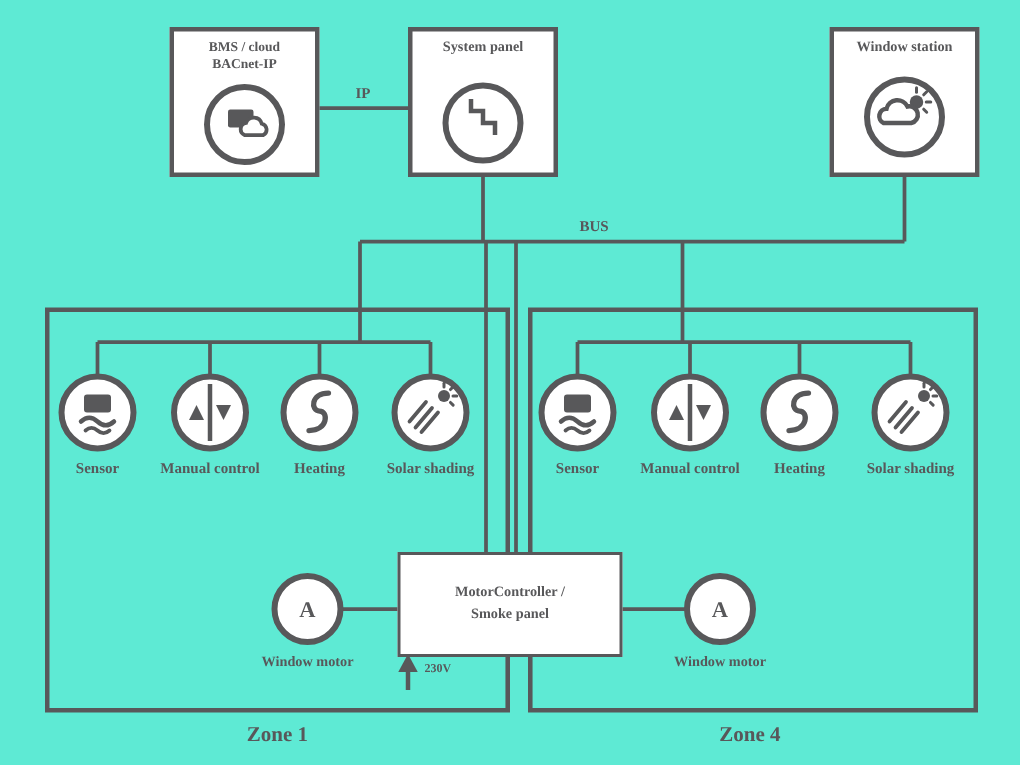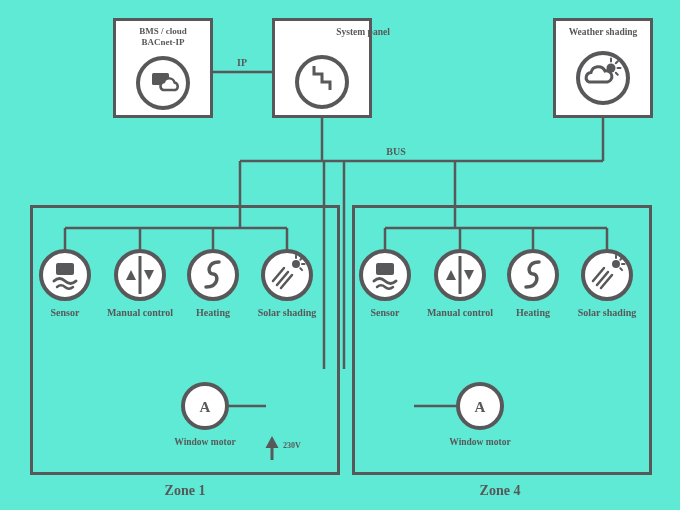--- a/index.html
+++ b/index.html
@@ -56,22 +56,22 @@
       <polygon points="265.5,448 278.5,448 272,436" fill="#58585a"></polygon>
     </g>
   </svg>
 
   <div class="box" style="left:113px;top:18px;width:100px;height:100px;"></div>
   <div class="box" style="left:272px;top:18px;width:100px;height:100px;"></div>
   <div class="box" style="left:553px;top:18px;width:100px;height:100px;"></div>
 
   <div class="lbl fs9" style="left:163px;top:26px;">BMS / cloud</div>
   <div class="lbl fs9" style="left:163px;top:37px;">BACnet-IP</div>
-  <div class="lbl fs95" style="left:322px;top:27px;margin-left:41px;">System panel</div>
-  <div class="lbl fs95" style="left:603px;top:27px;">Weather shading</div>
+  <div class="lbl fs95" style="left:322px;top:27px;">System panel</div>
+  <div class="lbl fs95" style="left:603px;top:27px;">Window station</div>
 
   <svg class="icon-svg" width="60" height="60" style="left:133px;top:53px;">
     <circle cx="30" cy="30" r="25" fill="#fff" stroke="#58585a" stroke-width="4"></circle>
     <rect x="19" y="20" width="17" height="12" rx="1.5" fill="#58585a"></rect>
     <path d="M30,37 a4.2,4.2 0 0 1 1,-8 a5.5,5.5 0 0 1 10.5,0.5 a4,4 0 0 1 1,7.5 z" fill="#fff" stroke="#58585a" stroke-width="2.5"></path>
   </svg>
 
   <svg class="icon-svg" width="60" height="60" style="left:292px;top:52px;">
     <circle cx="30" cy="30" r="25" fill="#fff" stroke="#58585a" stroke-width="4"></circle>
     <path d="M22,14 v8 h8 v8 h8 v8" fill="none" stroke="#58585a" stroke-width="3"></path>
@@ -181,14 +181,18 @@
     <text x="26" y="31.5" text-anchor="middle" font-size="15" font-weight="bold" fill="#58585a">A</text>
   </svg>
   <div class="lbl fs95" style="left:205px;top:437px;">Window motor</div>
 
   <svg class="icon-svg" width="52" height="52" style="left:454px;top:380px;">
     <circle cx="26" cy="26" r="22" fill="#fff" stroke="#58585a" stroke-width="4"></circle>
     <text x="26" y="31.5" text-anchor="middle" font-size="15" font-weight="bold" fill="#58585a">A</text>
   </svg>
   <div class="lbl fs95" style="left:480px;top:437px;">Window motor</div>
 
+  <div id="mc-box">
+    <span>MotorController /</span>
+    <span>Smoke panel</span>
+  </div>
 
 </div>
 
 </body></html>

